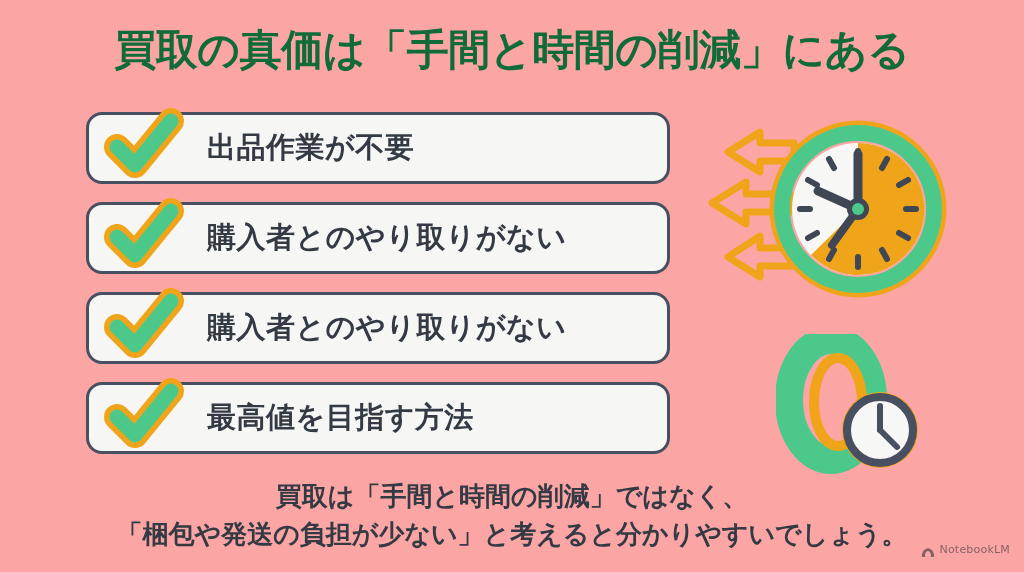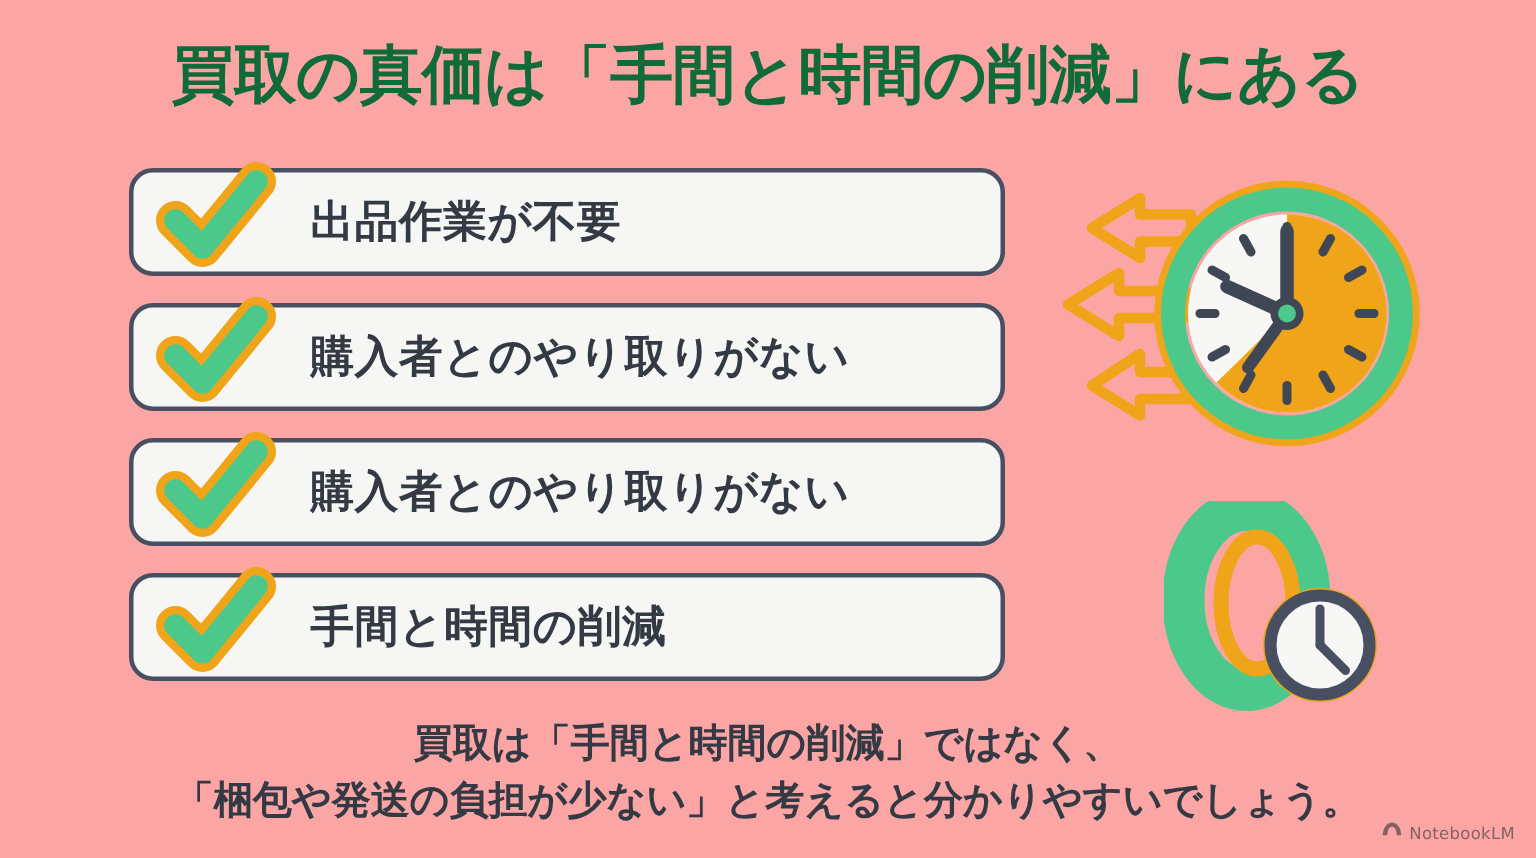--- a/index.html
+++ b/index.html
@@ -81,21 +81,21 @@
     font-weight:bold;
     line-height:1.45;
   }
   #footer .line { display:block; white-space:nowrap; }
 
   
   #watermark {
     position:absolute;
     right:14px; bottom:10px;
     display:flex;
-    align-items:flex-end;
+    align-items:flex-start;
     gap:5px;
     opacity:0.62;
   }
   #watermark .wm-text {
     font-size:11px;
     color:#3a3a3a;
     letter-spacing:0.2px;
   }
 </style>
 </head>
@@ -137,21 +137,21 @@
       <span class="row-label">購入者とのやり取りがない</span>
     </div>
 
     <div class="check-row">
       <span class="check-mark">
         <svg viewBox="0 0 92 92" width="92" height="92">
           <path d="M20 48 L38 66 L74 22" fill="none" stroke="#f0a41a" stroke-width="26" stroke-linecap="round" stroke-linejoin="round"></path>
           <path d="M20 48 L38 66 L74 22" fill="none" stroke="#4cc98a" stroke-width="15" stroke-linecap="round" stroke-linejoin="round"></path>
         </svg>
       </span>
-      <span class="row-label">手間と時間の削減</span>
+      <span class="row-label">最高値を目指す方法</span>
     </div>
 
   </div>
 
   <div id="clock-illustration">
     <svg viewBox="0 0 250 210" width="250" height="210">
 
       <g fill="none" stroke="#f0a41a" stroke-width="7" stroke-linejoin="round" stroke-linecap="round">
         <path d="M62 14 L30 34 L62 54 L62 43 L96 43 L96 25 L62 25 Z"></path>
         <path d="M48 64 L14 85 L48 106 L48 94 L92 94 L92 76 L48 76 Z"></path>

